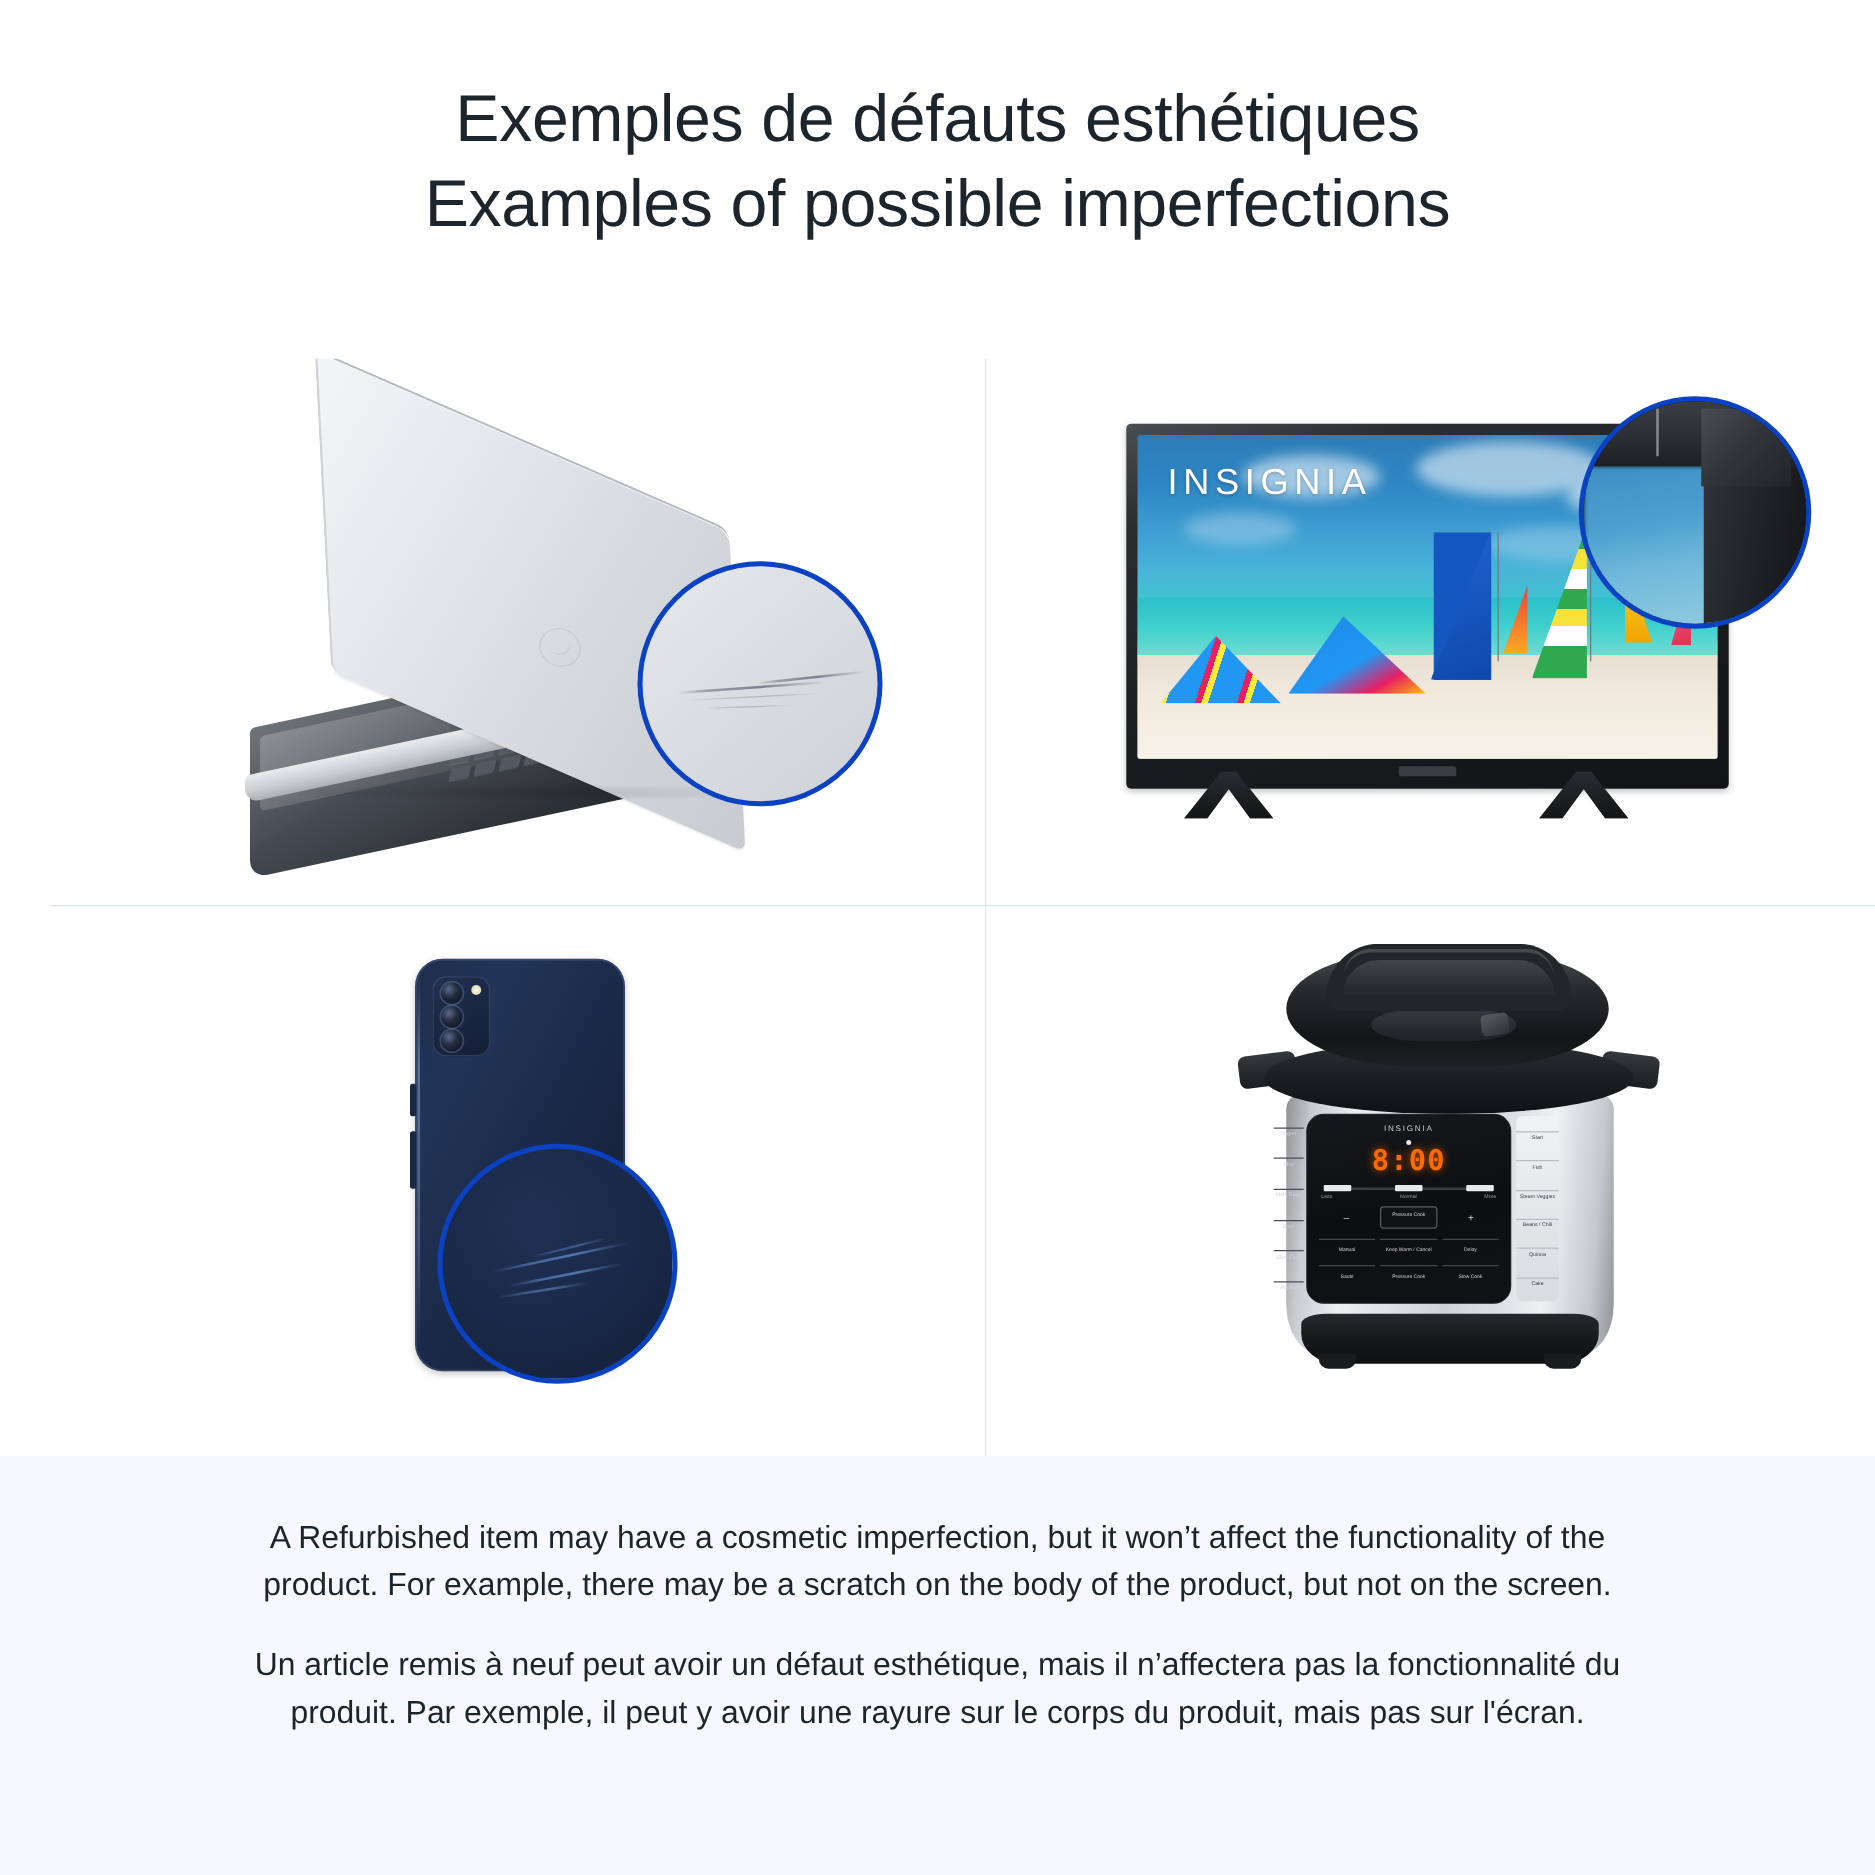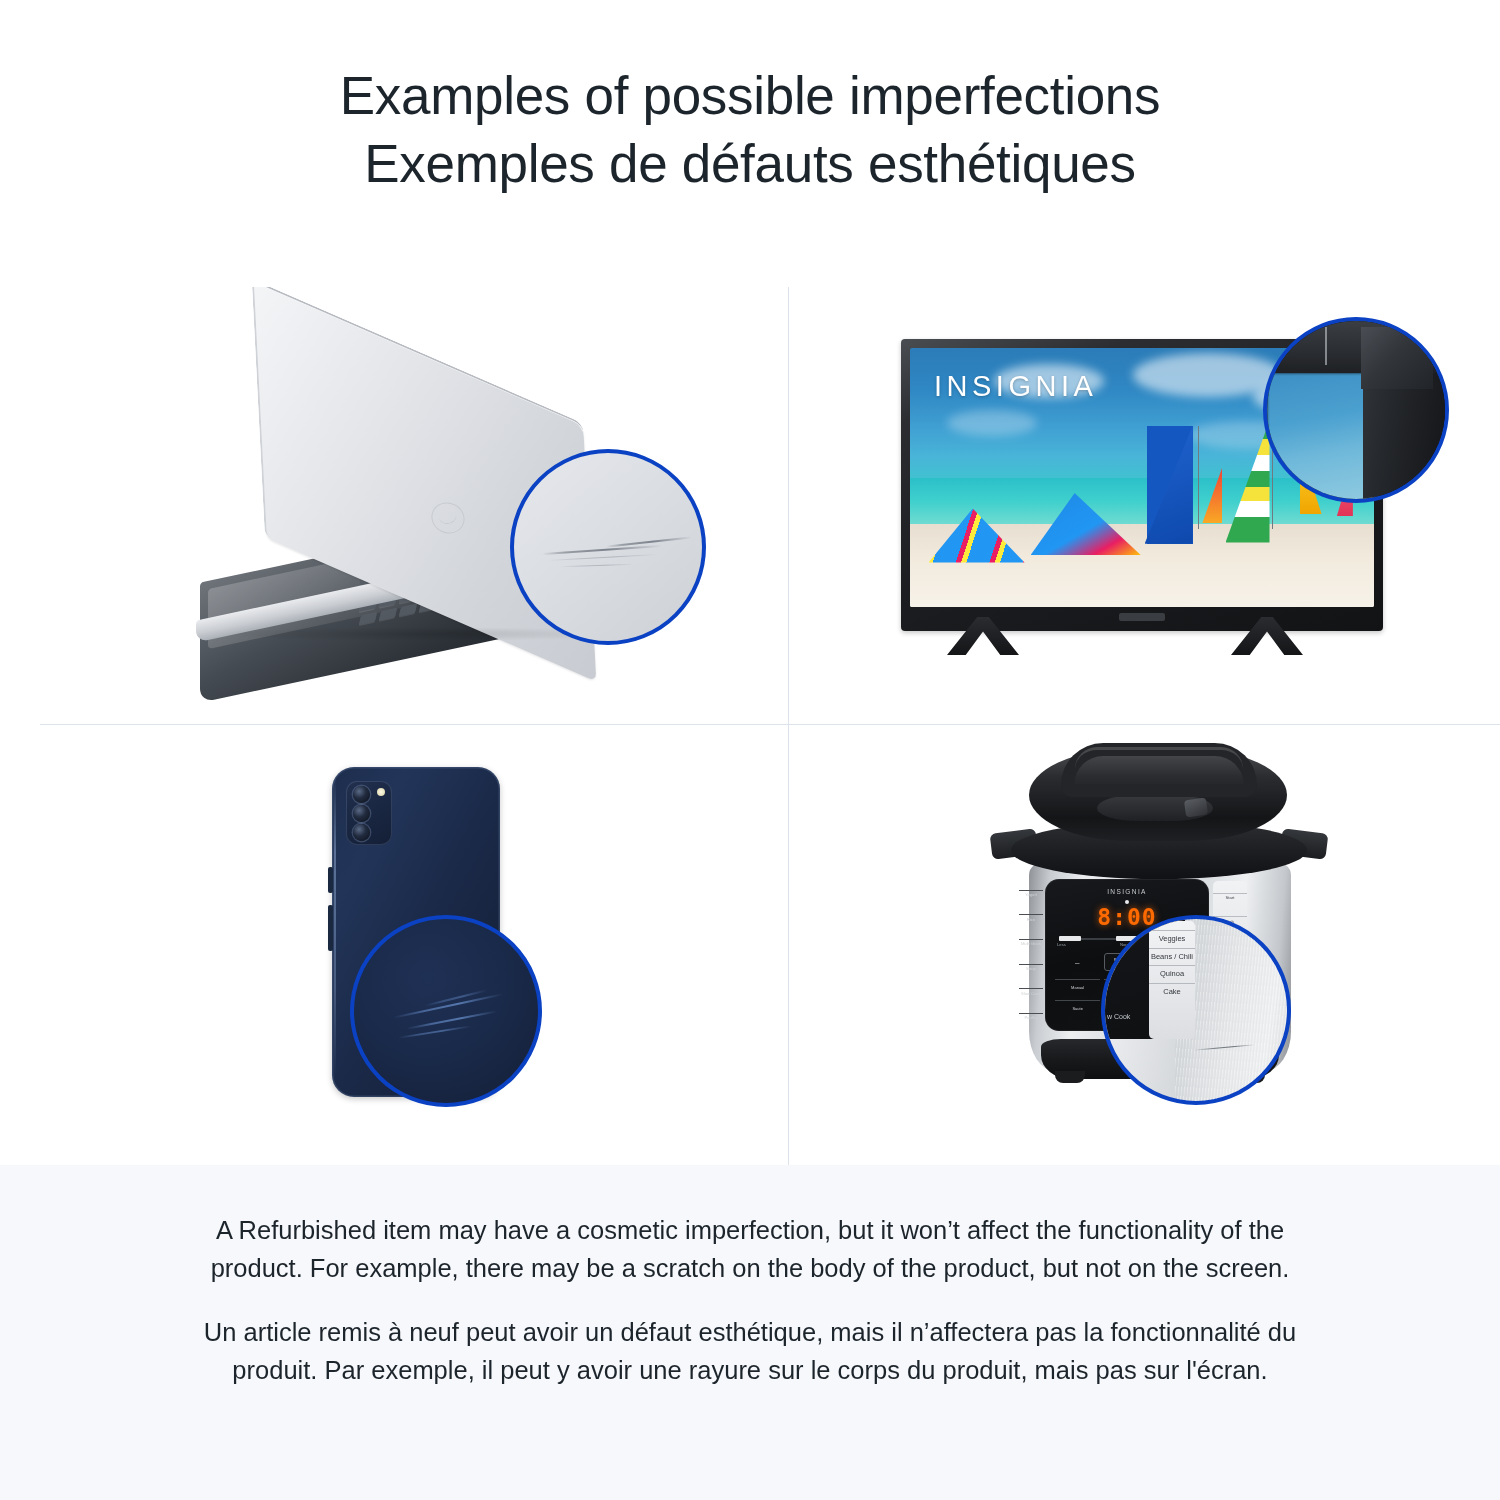--- a/index.html
+++ b/index.html
@@ -456,21 +456,21 @@
     position: absolute;
     height: 2px;
     border-radius: 2px;
     background: linear-gradient(90deg, rgba(70,105,160,0) 0%, rgba(86,120,175,0.75) 28%, rgba(95,132,190,0.85) 60%, rgba(70,105,160,0) 100%);
   }
 
   
   .cooker-wrap {
     position: absolute;
     left: 200px;
-    top: 18px;
+    top: 30px;
     width: 360px;
     height: 380px;
   }
   .cooker-lid {
     position: absolute;
     left: 40px;
     top: 6px;
     width: 258px;
     height: 92px;
     background: linear-gradient(180deg, #4b4d51 0%, #2a2c30 30%, #141517 75%, #1e2023 100%);
@@ -813,22 +813,22 @@
   .para-fr {
     margin-top: 26px;
   }
 </style>
 </head>
 <body>
 
 <div class="page">
 
   <div class="header">
+    <div class="title-line">Exemples de défauts esthétiques</div>
     <div class="title-line">Examples of possible imperfections</div>
-    <div class="title-line">Exemples de défauts esthétiques</div>
   </div>
 
   <div class="grid">
 
     <div class="divider-v"></div>
     <div class="divider-h"></div>
 
     <div class="cell cell-tl">
       <div class="laptop-wrap">
         <div class="base-deck">
@@ -1034,34 +1034,20 @@
 
         <div class="cp-side cp-side-r">
           <div class="cp-side-item">Start</div>
           <div class="cp-side-item">Fish</div>
           <div class="cp-side-item">Steam Veggies</div>
           <div class="cp-side-item">Beans / Chili</div>
           <div class="cp-side-item">Quinoa</div>
           <div class="cp-side-item">Cake</div>
         </div>
 
-        <div class="magnifier mag-cooker">
-          <div class="mag-ck-brush"></div>
-          <div class="mag-ck-dark">
-            <div class="mag-ck-lefttxt" style="top:44px;">lay</div>
-            <div class="mag-ck-lefttxt" style="top:94px;">w Cook</div>
-          </div>
-          <div class="mag-ck-keys">
-            <div class="mag-ck-key">Veggies</div>
-            <div class="mag-ck-key">Beans / Chili</div>
-            <div class="mag-ck-key">Quinoa</div>
-            <div class="mag-ck-key">Cake</div>
-          </div>
-          <div class="mag-ck-scratch"></div>
-        </div>
       </div>
     </div>
 
   </div>
 
   <div class="bottom">
     <div class="para">A Refurbished item may have a cosmetic imperfection, but it won’t affect the functionality of the product. For example, there may be a scratch on the body of the product, but not on the screen.</div>
     <div class="para para-fr">Un article remis à neuf peut avoir un défaut esthétique, mais il n’affectera pas la fonctionnalité du produit. Par exemple, il peut y avoir une rayure sur le corps du produit, mais pas sur l'écran.</div>
   </div>
 

